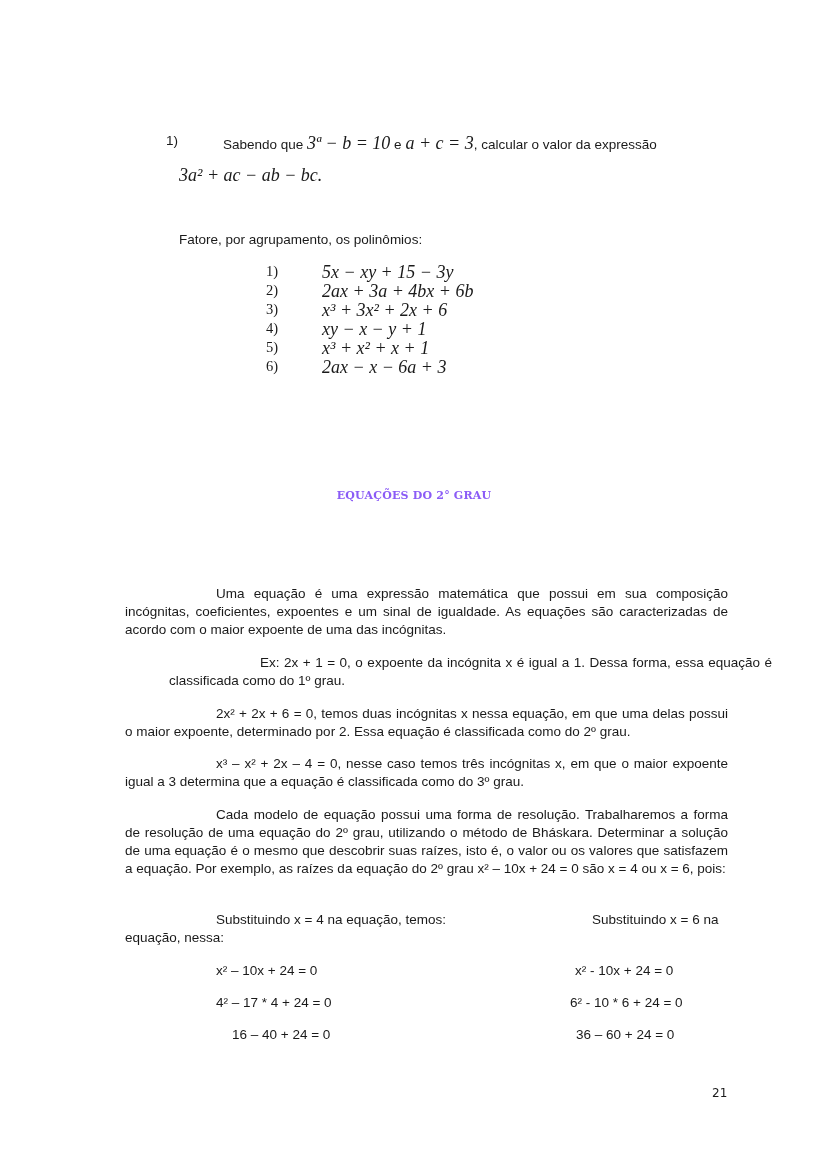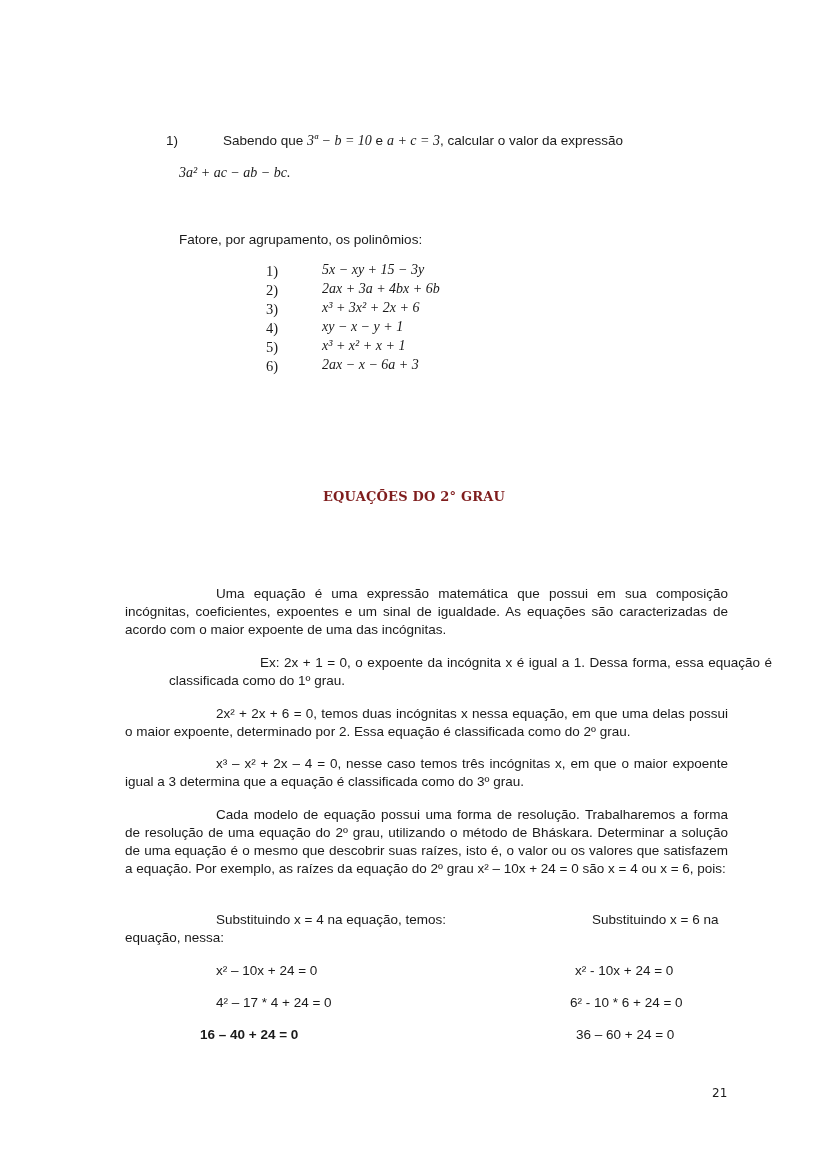--- a/index.html
+++ b/index.html
@@ -1,23 +1,23 @@
 <!DOCTYPE html>
 <html><head>
 <meta charset="utf-8">
 <style>
   html, body { margin: 0; padding: 0; background: #ffffff; }
   body { width: 828px; height: 1171px; position: relative; overflow: hidden; color: #1a1a1a; }
   .sans { font-family: "Liberation Sans", sans-serif; font-size: 13.5px; }
-  .serif { font-family: "Liberation Serif", serif; font-size: 14px; font-style: italic; }
+  .serif { font-family: "Liberation Serif", serif; font-size: 18px; font-style: italic; }
   .abs { position: absolute; white-space: nowrap; }
   .para { position: absolute; left: 125px; width: 603px; font-family: "Liberation Sans", sans-serif; font-size: 13.5px; line-height: 18px; text-align: justify; }
   .para .ind { display: inline-block; width: 91px; }
   .list-num { font-family: "Liberation Serif", serif; font-size: 14.5px; font-style: normal; }
-  .title { position: absolute; left: 0; width: 828px; top: 489px; text-align: center; font-family: "DejaVu Serif", serif; font-weight: bold; font-size: 13px; color: #7f1d1d; letter-spacing: 0.2px; }
+  .title { position: absolute; left: 0; width: 828px; top: 489px; text-align: center; font-family: "DejaVu Serif", serif; font-weight: bold; font-size: 11px; color: #8b5cf6; letter-spacing: 0.2px; }
   .pagenum { font-family: "DejaVu Sans", sans-serif; font-size: 12px; }
 </style>
 </head>
 <body>
 
 <div class="abs sans" style="left:166px; top:133px;">1)</div>
 <div class="abs sans" style="left:223px; top:133px;">
   <span>Sabendo que </span><span class="serif">3ª − b = 10</span><span> e </span><span class="serif">a + c = 3</span><span>, calcular o valor da expressão</span>
 </div>
 <div class="abs serif" style="left:179px; top:165px;">3a² + ac − ab − bc.</div>
@@ -50,19 +50,19 @@
 <div class="para" style="top:705px;"><span class="ind"></span><span>2x² + 2x + 6 = 0, temos duas incógnitas x nessa equação, em que uma delas possui o maior expoente, determinado por 2. Essa equação é classificada como do 2º grau.</span></div>
 <div class="para" style="top:755px;"><span class="ind"></span><span>x³ – x² + 2x – 4 = 0, nesse caso temos três incógnitas x, em que o maior expoente igual a 3 determina que a equação é classificada como do 3º grau.</span></div>
 <div class="para" style="top:806px;"><span class="ind"></span><span>Cada modelo de equação possui uma forma de resolução. Trabalharemos a forma de resolução de uma equação do 2º grau, utilizando o método de Bháskara. Determinar a solução de uma equação é o mesmo que descobrir suas raízes, isto é, o valor ou os valores que satisfazem a equação. Por exemplo, as raízes da equação do 2º grau x² – 10x + 24 = 0 são x = 4 ou x = 6, pois:</span></div>
 
 <div class="abs sans" style="left:216px; top:912px;">Substituindo x = 4 na equação, temos:</div>
 <div class="abs sans" style="left:592px; top:912px;">Substituindo x = 6 na</div>
 <div class="abs sans" style="left:125px; top:930px;">equação, nessa:</div>
 
 <div class="abs sans" style="left:216px; top:963px;">x² – 10x + 24 = 0</div>
 <div class="abs sans" style="left:216px; top:995px;">4² – 17 * 4 + 24 = 0</div>
-<div class="abs sans" style="left:200px; top:1027px;font-weight:bold;">16 – 40 + 24 = 0</div>
+<div class="abs sans" style="left:232px; top:1027px;">16 – 40 + 24 = 0</div>
 
 <div class="abs sans" style="left:575px; top:963px;">x² - 10x + 24 = 0</div>
 <div class="abs sans" style="left:570px; top:995px;">6² - 10 * 6 + 24 = 0</div>
 <div class="abs sans" style="left:576px; top:1027px;">36 – 60 + 24 = 0</div>
 
 <div class="abs pagenum" style="left:712px; top:1086px;">21</div>
 
 </body></html>

